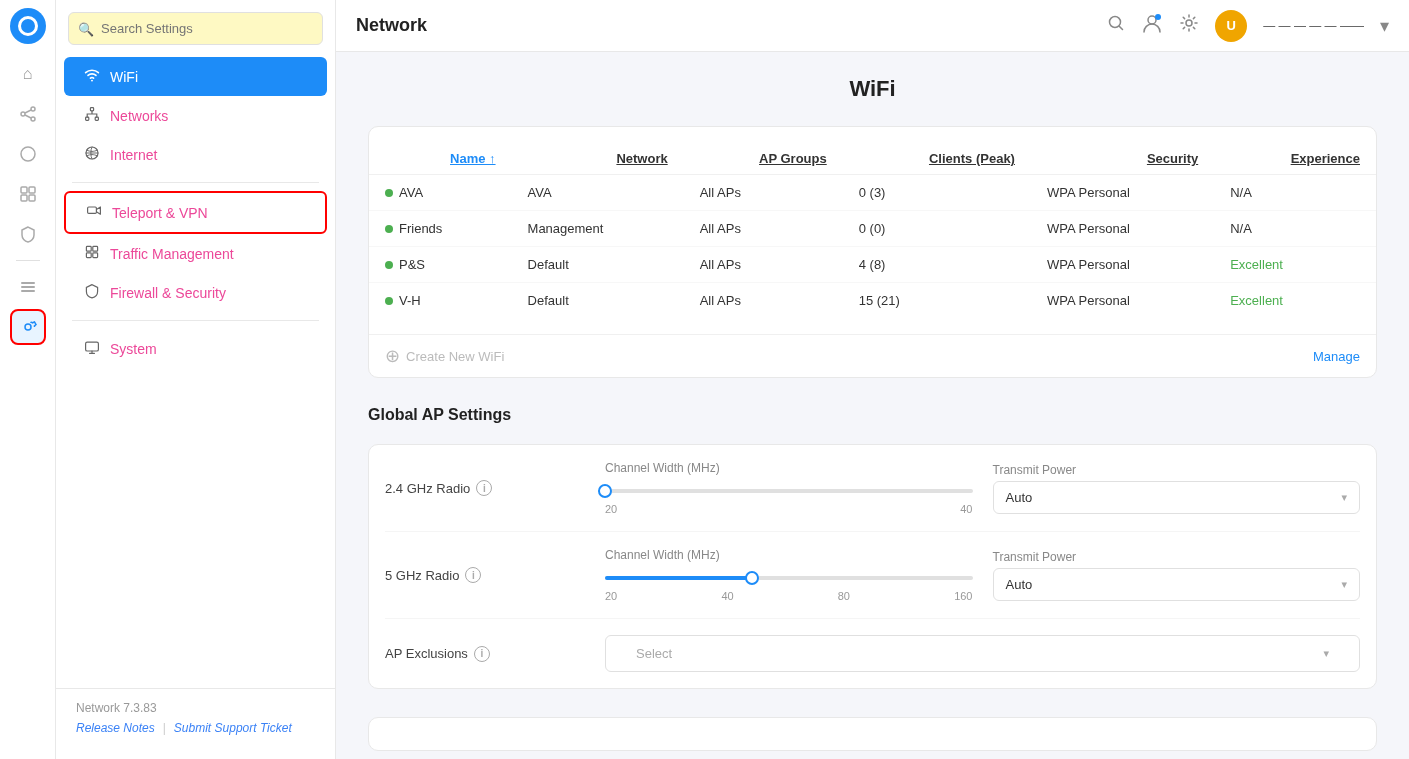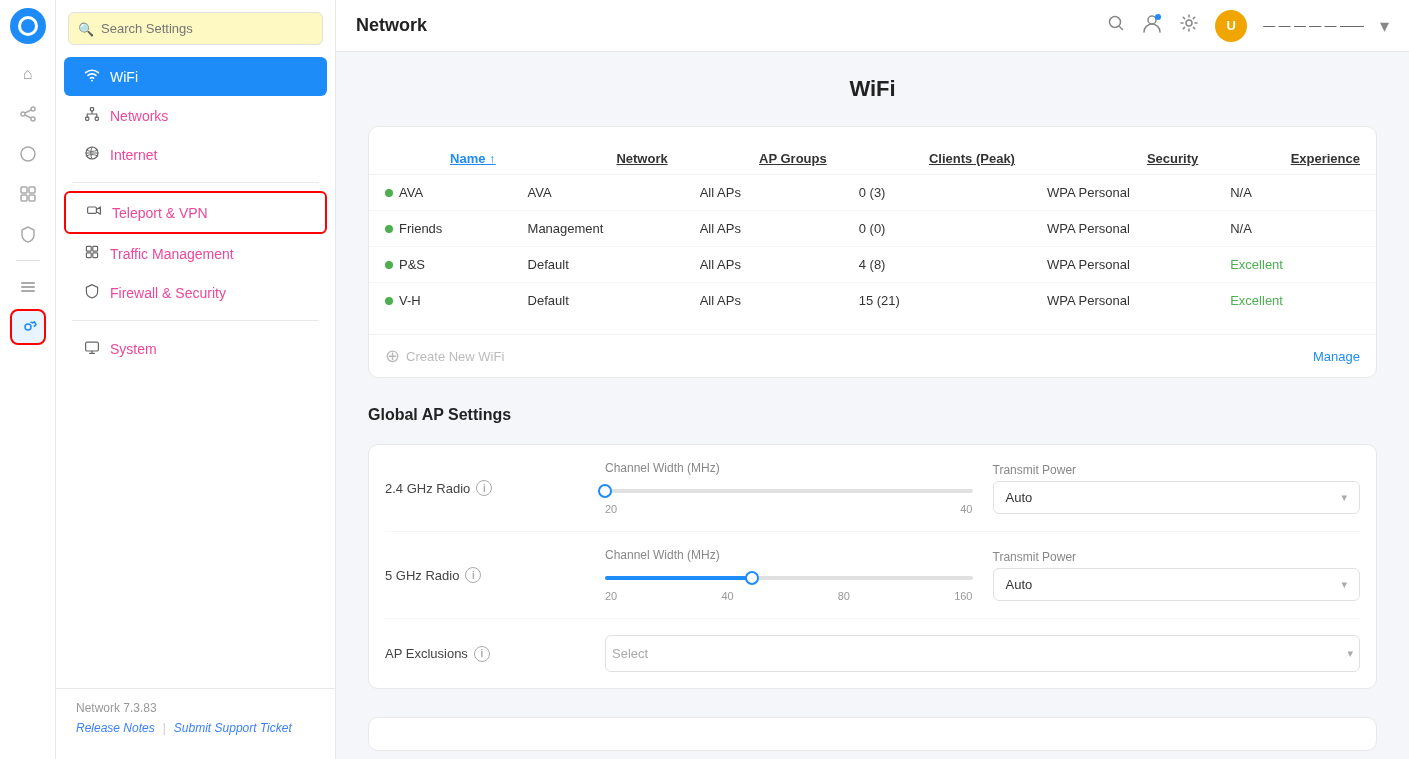--- a/index.html
+++ b/index.html
@@ -245,21 +245,21 @@
     }
     .chevron-down { color: #aaa; font-size: 11px; }
     .slider-5ghz .slider-fill { width: 60%; }
     .slider-5ghz .slider-thumb { left: 60%; }
 
     
     .ap-excl-select {
       display: flex; align-items: center; justify-content: space-between;
       border: 1px solid #e0e0e0;
       border-radius: 6px;
-      padding: 10px 6px;
+      padding: 10px 30px;
       background: #fff;
       cursor: pointer;
       font-size: 13px;
       color: #aaa;
       min-width: 350px;
     }
   </style>
 </head>
 <body>
 

